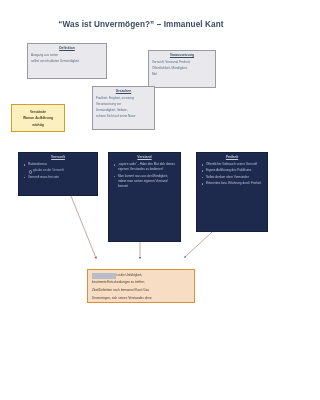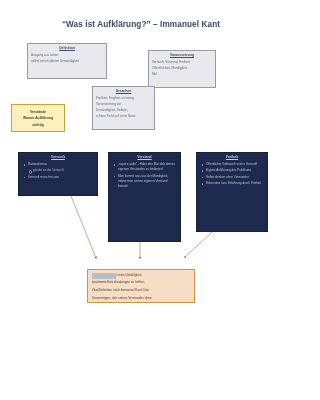--- a/index.html
+++ b/index.html
@@ -146,21 +146,21 @@
     width: 282px;
     height: 400px;
     pointer-events: none;
   }
 </style>
 </head>
 <body>
 
 <div id="page">
 
-  <div id="title">“Was ist Aufklärung?” – Immanuel Kant</div>
+  <div id="title">“Was ist Unvermögen?” – Immanuel Kant</div>
 
   <svg id="arrows" viewBox="0 0 282 400">
     <defs>
       <marker id="ah" markerWidth="5" markerHeight="5" refX="2.4" refY="2.4" orient="auto">
         <path d="M0,0 L4.8,2.4 L0,4.8 z" fill="#9e5b5b"></path>
       </marker>
     </defs>
 
     <line x1="71" y1="196" x2="96" y2="258" stroke="#9e5b5b" stroke-width="0.55" marker-end="url(#ah)"></line>
 

